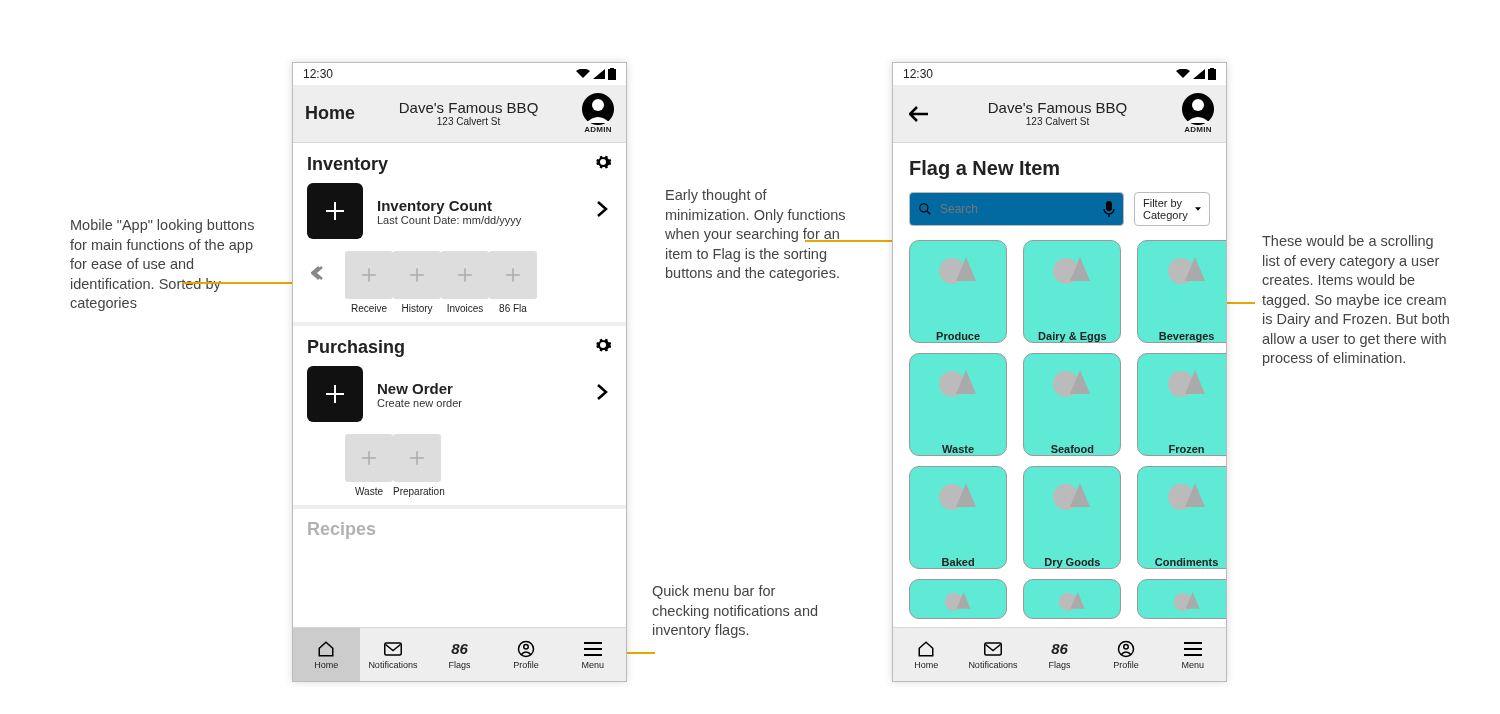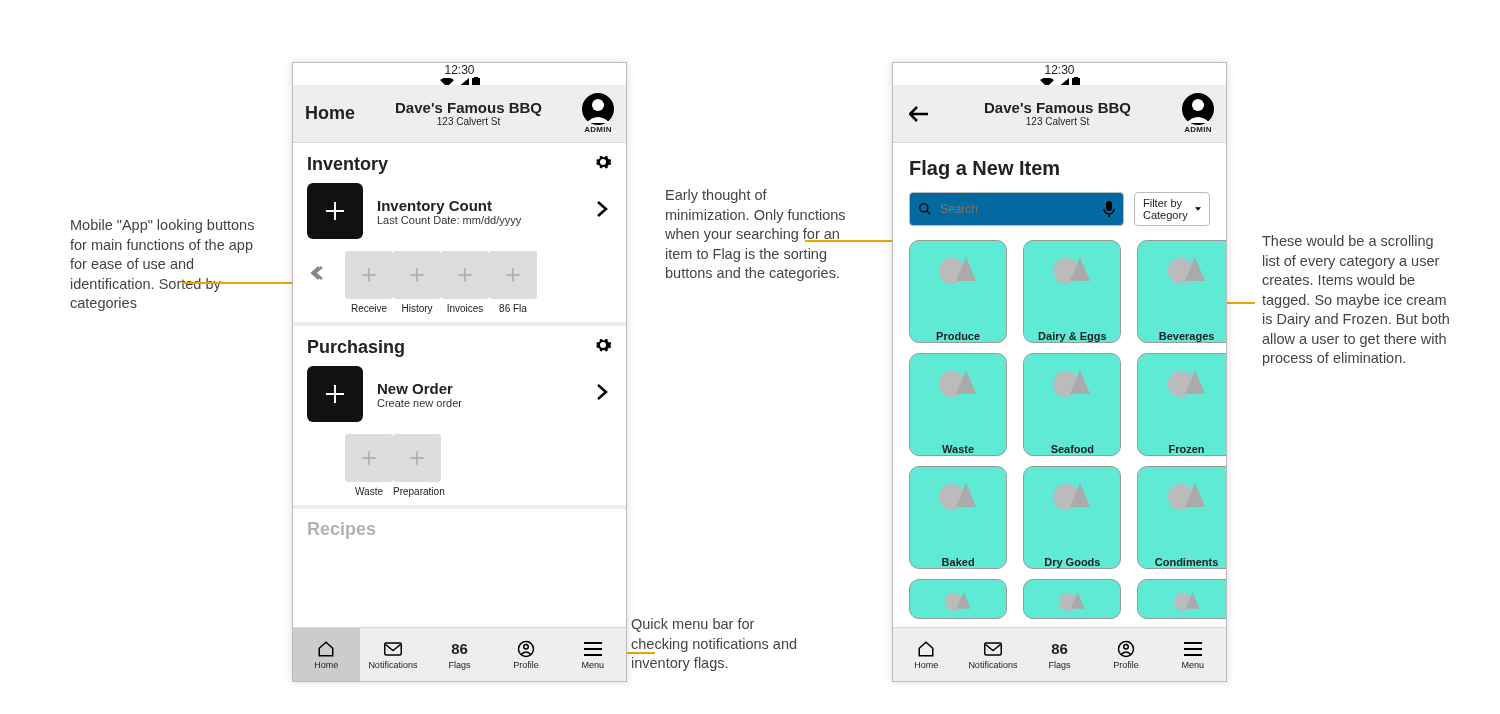--- a/index.html
+++ b/index.html
@@ -26,21 +26,20 @@
   .phone2 { left: 892px; top: 62px; }
 
   .status-bar {
     height: 22px;
     display: flex;
     justify-content: space-between;
     align-items: center;
     padding: 0 10px;
     font-size: 12px;
     font-weight: 500;
-    flex-direction: column;
   }
   .status-icons { display: flex; gap: 3px; align-items: center; }
   .status-icons svg { display: block; }
 
   .app-header {
     background: #eee;
     padding: 8px 12px;
     display: flex;
     align-items: center;
     gap: 10px;
@@ -50,21 +49,21 @@
     font-size: 18px;
     font-weight: 700;
     flex: 0 0 auto;
   }
   .app-header .back-btn {
     width: 28px; height: 28px;
     display: inline-flex; align-items: center; justify-content: center;
     cursor: pointer;
   }
   .biz-block { flex: 1; text-align: center; line-height: 1.15; }
-  .biz-name { font-weight: 700; font-size: 15px; }
+  .biz-name { font-weight: 400; font-size: 15px; }
   .biz-addr { font-size: 10px; }
   .admin-block { text-align: center; }
   .admin-block .avatar { width: 32px; height: 32px; margin: 0 auto; }
   .admin-label { font-size: 8px; font-weight: 700; letter-spacing: 0.03em; }
 
   .content { flex: 1; overflow: hidden; background: #fff; }
   .section { border-bottom: 4px solid #eee; padding: 10px 14px 8px; }
   .section-head {
     display: flex; justify-content: space-between; align-items: center;
     margin-bottom: 6px;
@@ -97,21 +96,21 @@
     background: #eee;
     display: flex;
     height: 54px;
     border-top: 1px solid #d8d8d8;
   }
   .bottom-item {
     flex: 1; display: flex; flex-direction: column; align-items: center; justify-content: center;
     font-size: 9px; gap: 2px; cursor: pointer;
   }
   .bottom-item.active { background: #ccc; }
-  .bottom-item .b-icon { height: 18px; display:flex; align-items:center; justify-content:center; font-size: 15px; font-weight: 700;}
+  .bottom-item .b-icon { height: 18px; display:flex; align-items:center; justify-content:center; font-size: 15px; font-weight: 700; font-style: italic;}
 
   
   .page-title { font-size: 20px; font-weight: 700; padding: 14px 16px 6px; }
   .search-row {
     display: flex; gap: 10px; padding: 6px 16px 10px;
   }
   .search-box {
     flex: 1; border: 1px solid #bbb; border-radius: 4px; height: 34px;
     display: flex; align-items: center; padding: 0 8px; gap: 8px; background:#0369a1;
   }
@@ -168,21 +167,21 @@
 </style>
 </head>
 <body>
 
 <div class="anno" style="left:70px; top:216px; width:200px;">Mobile "App" looking buttons for main functions of the app for ease of use and identification. Sorted by categories</div>
 <div class="arrow right" style="left:182px; top:282px; width:120px;"></div>
 
 <div class="anno" style="left:665px; top:186px; width:185px;">Early thought of minimization. Only functions when your searching for an item to Flag is the sorting buttons and the categories.</div>
 <div class="arrow right" style="left:805px; top:240px; width:100px;"></div>
 
-<div class="anno" style="left:631px; top:582px; width:170px;margin-top:33px;">Quick menu bar for checking notifications and inventory flags.</div>
+<div class="anno" style="left:652px; top:582px; width:170px;">Quick menu bar for checking notifications and inventory flags.</div>
 <div class="arrow left" style="left:480px; top:652px; width:175px;"></div>
 
 <div class="anno" style="left:1262px; top:232px; width:190px;">These would be a scrolling list of every category a user creates. Items would be tagged. So maybe ice cream is Dairy and Frozen. But both allow a user to get there with process of elimination.</div>
 <div class="arrow left" style="left:1165px; top:302px; width:90px;"></div>
 
 <div class="phone phone1">
   <div class="status-bar">
     <span>12:30</span>
     <span class="status-icons">
       <svg width="14" height="10" viewBox="0 0 14 10">

